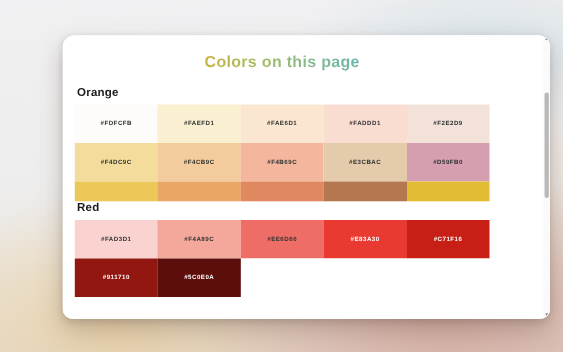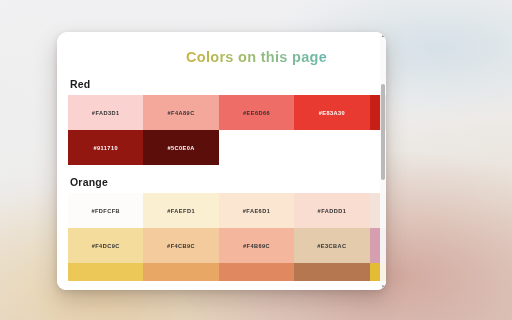--- a/index.html
+++ b/index.html
@@ -27,21 +27,21 @@
     width: 250px; height: 120px;
     background: radial-gradient(ellipse at 70% 40%, rgba(205,220,228,0.75) 0%, rgba(205,220,228,0) 70%);
     pointer-events: none;
   }
 
   
   .window {
     position: absolute;
     left: 57px;
     top: 32px;
-    width: 329px;
+    width: 443px;
     height: 258px;
     background: #ffffff;
     border-radius: 11px 11px 9px 9px;
     box-shadow:
       0 10px 22px rgba(90,70,60,0.28),
       0 2px 6px rgba(90,70,60,0.18);
     overflow: hidden;
   }
 
   .viewport {
@@ -151,61 +151,61 @@
 <div class="bg-haze"></div>
 
 <div class="window">
   <div class="viewport">
 
     <div class="page">
 
       <div class="page-title">Colors on this page</div>
 
       <div class="sections-host">
+          <div class="section orange">
+            <div class="section-title">Orange</div>
+            <div class="swatch-row">
+              <div class="swatch" style="background: rgb(253, 252, 251); color: rgb(51, 51, 51);">#FDFCFB</div>
+              <div class="swatch" style="background: rgb(250, 239, 209); color: rgb(51, 51, 51);">#FAEFD1</div>
+              <div class="swatch" style="background: rgb(250, 230, 209); color: rgb(51, 51, 51);">#FAE6D1</div>
+              <div class="swatch" style="background: rgb(250, 221, 209); color: rgb(51, 51, 51);">#FADDD1</div>
+              <div class="swatch" style="background: rgb(242, 226, 217); color: rgb(51, 51, 51);">#F2E2D9</div>
+            </div>
+            <div class="swatch-row">
+              <div class="swatch" style="background: rgb(244, 220, 156); color: rgb(51, 51, 51);">#F4DC9C</div>
+              <div class="swatch" style="background: rgb(244, 203, 156); color: rgb(51, 51, 51);">#F4CB9C</div>
+              <div class="swatch" style="background: rgb(244, 182, 156); color: rgb(51, 51, 51);">#F4B69C</div>
+              <div class="swatch" style="background: rgb(227, 203, 172); color: rgb(51, 51, 51);">#E3CBAC</div>
+              <div class="swatch" style="background: rgb(213, 159, 176); color: rgb(51, 51, 51);">#D59FB0</div>
+            </div>
+            <div class="swatch-row">
+              <div class="swatch short" style="background: rgb(235, 200, 88); color: rgb(51, 51, 51);"></div>
+              <div class="swatch short" style="background: rgb(232, 167, 101); color: rgb(51, 51, 51);"></div>
+              <div class="swatch short" style="background: rgb(224, 136, 95); color: rgb(51, 51, 51);"></div>
+              <div class="swatch short" style="background: rgb(180, 119, 79); color: rgb(255, 255, 255);"></div>
+              <div class="swatch short" style="background: rgb(226, 188, 52); color: rgb(51, 51, 51);"></div>
+            </div>
+          </div>
           <div class="section">
             <div class="section-title">Red</div>
             <div class="swatch-row">
               <div class="swatch" style="background: rgb(250, 211, 209); color: rgb(51, 51, 51);">#FAD3D1</div>
               <div class="swatch" style="background: rgb(244, 168, 156); color: rgb(51, 51, 51);">#F4A89C</div>
               <div class="swatch" style="background: rgb(238, 109, 102); color: rgb(51, 51, 51);">#EE6D66</div>
               <div class="swatch" style="background: rgb(232, 58, 48); color: rgb(255, 255, 255);">#E83A30</div>
               <div class="swatch" style="background: rgb(199, 31, 22); color: rgb(255, 255, 255);">#C71F16</div>
             </div>
             <div class="swatch-row">
               <div class="swatch" style="background: rgb(145, 23, 16); color: rgb(255, 255, 255);">#911710</div>
               <div class="swatch" style="background: rgb(92, 14, 10); color: rgb(255, 255, 255);">#5C0E0A</div>
               <div class="swatch" style="background: rgb(255, 255, 255); color: rgb(255, 255, 255);"></div>
               <div class="swatch" style="background: rgb(255, 255, 255); color: rgb(255, 255, 255);"></div>
               <div class="swatch" style="background: rgb(255, 255, 255); color: rgb(255, 255, 255);"></div>
             </div>
           </div>
-          <div class="section orange">
-            <div class="section-title">Orange</div>
-            <div class="swatch-row">
-              <div class="swatch" style="background: rgb(253, 252, 251); color: rgb(51, 51, 51);">#FDFCFB</div>
-              <div class="swatch" style="background: rgb(250, 239, 209); color: rgb(51, 51, 51);">#FAEFD1</div>
-              <div class="swatch" style="background: rgb(250, 230, 209); color: rgb(51, 51, 51);">#FAE6D1</div>
-              <div class="swatch" style="background: rgb(250, 221, 209); color: rgb(51, 51, 51);">#FADDD1</div>
-              <div class="swatch" style="background: rgb(242, 226, 217); color: rgb(51, 51, 51);">#F2E2D9</div>
-            </div>
-            <div class="swatch-row">
-              <div class="swatch" style="background: rgb(244, 220, 156); color: rgb(51, 51, 51);">#F4DC9C</div>
-              <div class="swatch" style="background: rgb(244, 203, 156); color: rgb(51, 51, 51);">#F4CB9C</div>
-              <div class="swatch" style="background: rgb(244, 182, 156); color: rgb(51, 51, 51);">#F4B69C</div>
-              <div class="swatch" style="background: rgb(227, 203, 172); color: rgb(51, 51, 51);">#E3CBAC</div>
-              <div class="swatch" style="background: rgb(213, 159, 176); color: rgb(51, 51, 51);">#D59FB0</div>
-            </div>
-            <div class="swatch-row">
-              <div class="swatch short" style="background: rgb(235, 200, 88); color: rgb(51, 51, 51);"></div>
-              <div class="swatch short" style="background: rgb(232, 167, 101); color: rgb(51, 51, 51);"></div>
-              <div class="swatch short" style="background: rgb(224, 136, 95); color: rgb(51, 51, 51);"></div>
-              <div class="swatch short" style="background: rgb(180, 119, 79); color: rgb(255, 255, 255);"></div>
-              <div class="swatch short" style="background: rgb(226, 188, 52); color: rgb(51, 51, 51);"></div>
-            </div>
-          </div>
         </div>
 
     </div>
 
     <div class="scrollbar-track">
       <div class="scroll-arrow up">▴</div>
       <div class="scrollbar-thumb"></div>
       <div class="scroll-arrow down">▾</div>
     </div>
 

